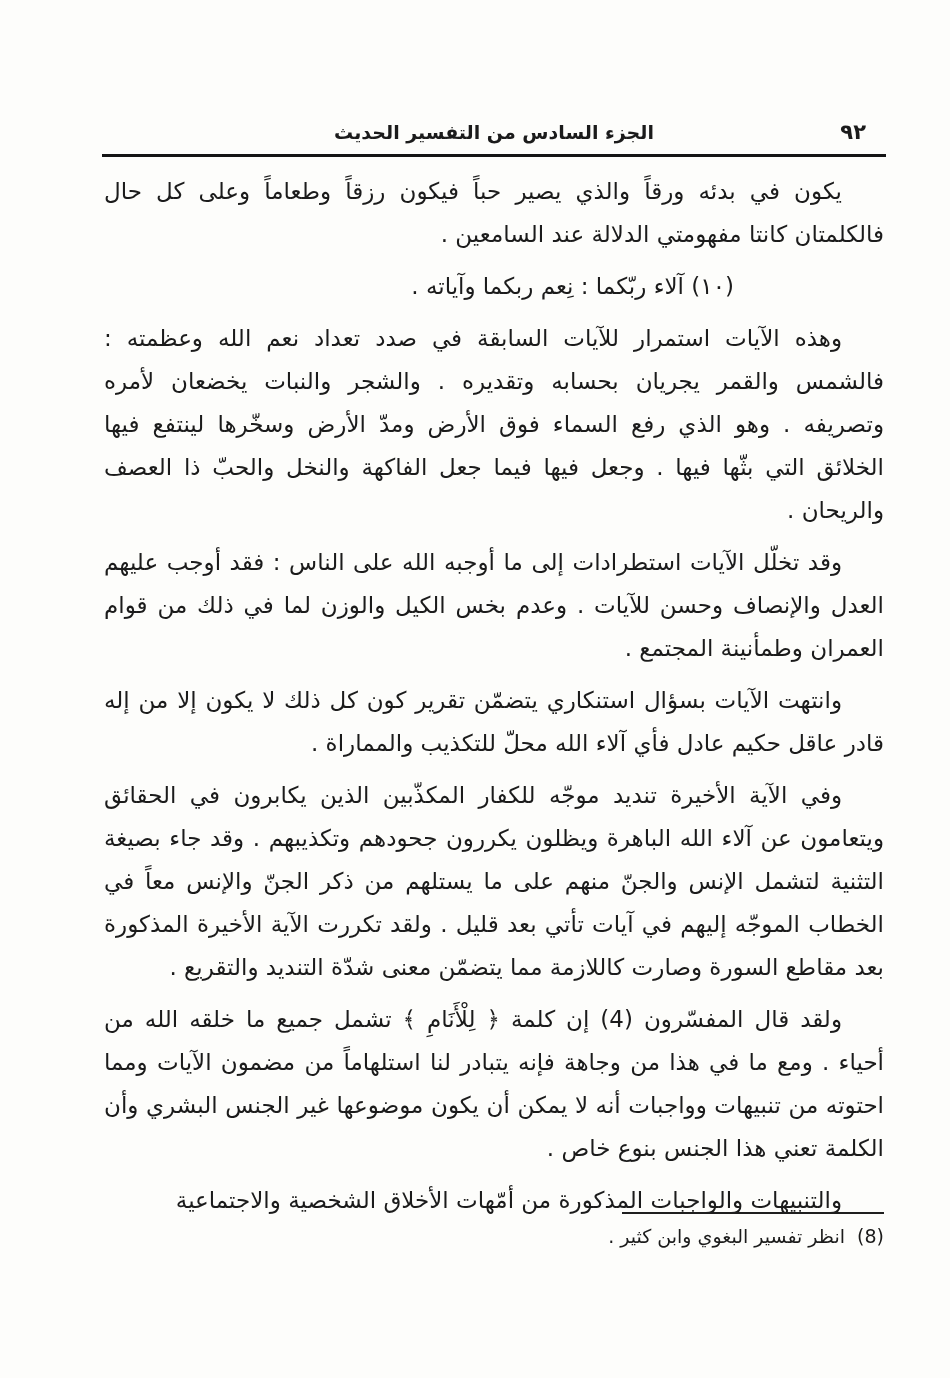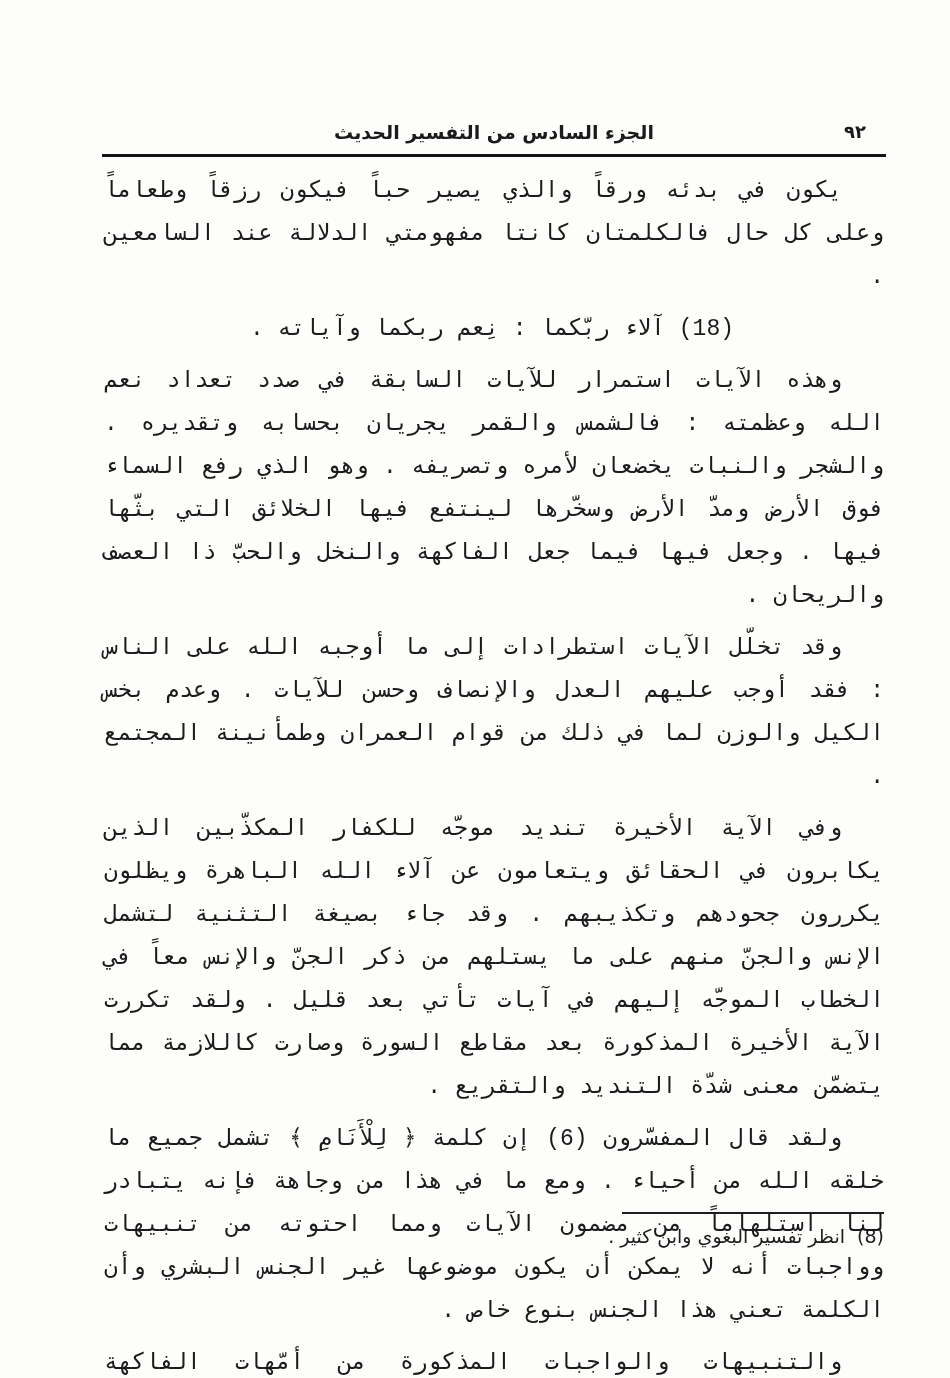--- a/index.html
+++ b/index.html
@@ -29,21 +29,21 @@
     text-align: center;
     font-weight: bold;
     font-size: 19px;
     line-height: 32px;
     letter-spacing: 0.5px;
   }
   .page-number {
     position: absolute;
     top: 0;
     right: 18px;
-    font-size: 18px;
+    font-size: 21px;
     line-height: 32px;
     font-weight: bold;
   }
   .header-rule {
     position: absolute;
     top: 154px;
     right: 64px;
     left: 102px;
     border-top: 3px solid #141414;
   }
@@ -53,21 +53,20 @@
     right: 66px;
     left: 104px;
     font-size: 23px;
     line-height: 43px;
     text-align: justify;
     text-justify: inter-word;
   }
   .page-body p {
     margin: 0 0 9px 0;
     text-indent: 42px;
-    font-family: Liberation Mono, monospace;
   }
   .page-body p.gloss-line {
     text-indent: 150px;
   }
   .footnote-area {
     position: absolute;
     top: 1212px;
     right: 66px;
     left: 104px;
   }
@@ -89,26 +88,27 @@
 
   <header class="page-header">
     <div class="header-title">الجزء السادس من التفسير الحديث</div>
     <div class="page-number">٩٢</div>
   </header>
 
   <div class="header-rule"></div>
 
   <main class="page-body">
     <p>يكون في بدئه ورقاً والذي يصير حباً فيكون رزقاً وطعاماً وعلى كل حال فالكلمتان كانتا مفهومتي الدلالة عند السامعين .</p>
-    <p class="gloss-line">(18) آلاء ربّكما : نِعم ربكما وآياته .</p>
+    <p class="gloss-line">(١٠) آلاء ربّكما : نِعم ربكما وآياته .</p>
     <p>وهذه الآيات استمرار للآيات السابقة في صدد تعداد نعم الله وعظمته : فالشمس والقمر يجريان بحسابه وتقديره . والشجر والنبات يخضعان لأمره وتصريفه . وهو الذي رفع السماء فوق الأرض ومدّ الأرض وسخّرها لينتفع فيها الخلائق التي بثّها فيها . وجعل فيها فيما جعل الفاكهة والنخل والحبّ ذا العصف والريحان .</p>
     <p>وقد تخلّل الآيات استطرادات إلى ما أوجبه الله على الناس : فقد أوجب عليهم العدل والإنصاف وحسن للآيات . وعدم بخس الكيل والوزن لما في ذلك من قوام العمران وطمأنينة المجتمع .</p>
+    <p>وانتهت الآيات بسؤال استنكاري يتضمّن تقرير كون كل ذلك لا يكون إلا من إله قادر عاقل حكيم عادل فأي آلاء الله محلّ للتكذيب والمماراة .</p>
     <p>وفي الآية الأخيرة تنديد موجّه للكفار المكذّبين الذين يكابرون في الحقائق ويتعامون عن آلاء الله الباهرة ويظلون يكررون جحودهم وتكذيبهم . وقد جاء بصيغة التثنية لتشمل الإنس والجنّ منهم على ما يستلهم من ذكر الجنّ والإنس معاً في الخطاب الموجّه إليهم في آيات تأتي بعد قليل . ولقد تكررت الآية الأخيرة المذكورة بعد مقاطع السورة وصارت كاللازمة مما يتضمّن معنى شدّة التنديد والتقريع .</p>
-    <p>ولقد قال المفسّرون (6) إن كلمة ﴿ لِلْأَنَامِ ﴾ تشمل جميع ما خلقه الله من أحياء . ومع ما في هذا من وجاهة فإنه يتبادر لنا استلهاماً من مضمون الآيات ومما احتوته من تنبيهات وواجبات أنه لا يمكن أن يكون موضوعها غير الجنس البشري وأن الكلمة تعني هذا الجنس بنوع خاص .</p>
-    <p>والتنبيهات والواجبات المذكورة من أمّهات الفاكهة الشخصية والاجتماعية</p>
+    <p>ولقد قال المفسّرون (4) إن كلمة ﴿ لِلْأَنَامِ ﴾ تشمل جميع ما خلقه الله من أحياء . ومع ما في هذا من وجاهة فإنه يتبادر لنا استلهاماً من مضمون الآيات ومما احتوته من تنبيهات وواجبات أنه لا يمكن أن يكون موضوعها غير الجنس البشري وأن الكلمة تعني هذا الجنس بنوع خاص .</p>
+    <p>والتنبيهات والواجبات المذكورة من أمّهات الأخلاق الشخصية والاجتماعية</p>
   </main>
 
   <footer class="footnote-area">
     <div class="footnote-rule"></div>
     <div class="footnote">(8)  انظر تفسير البغوي وابن كثير .</div>
   </footer>
 
 </div>
 
 </body></html>

